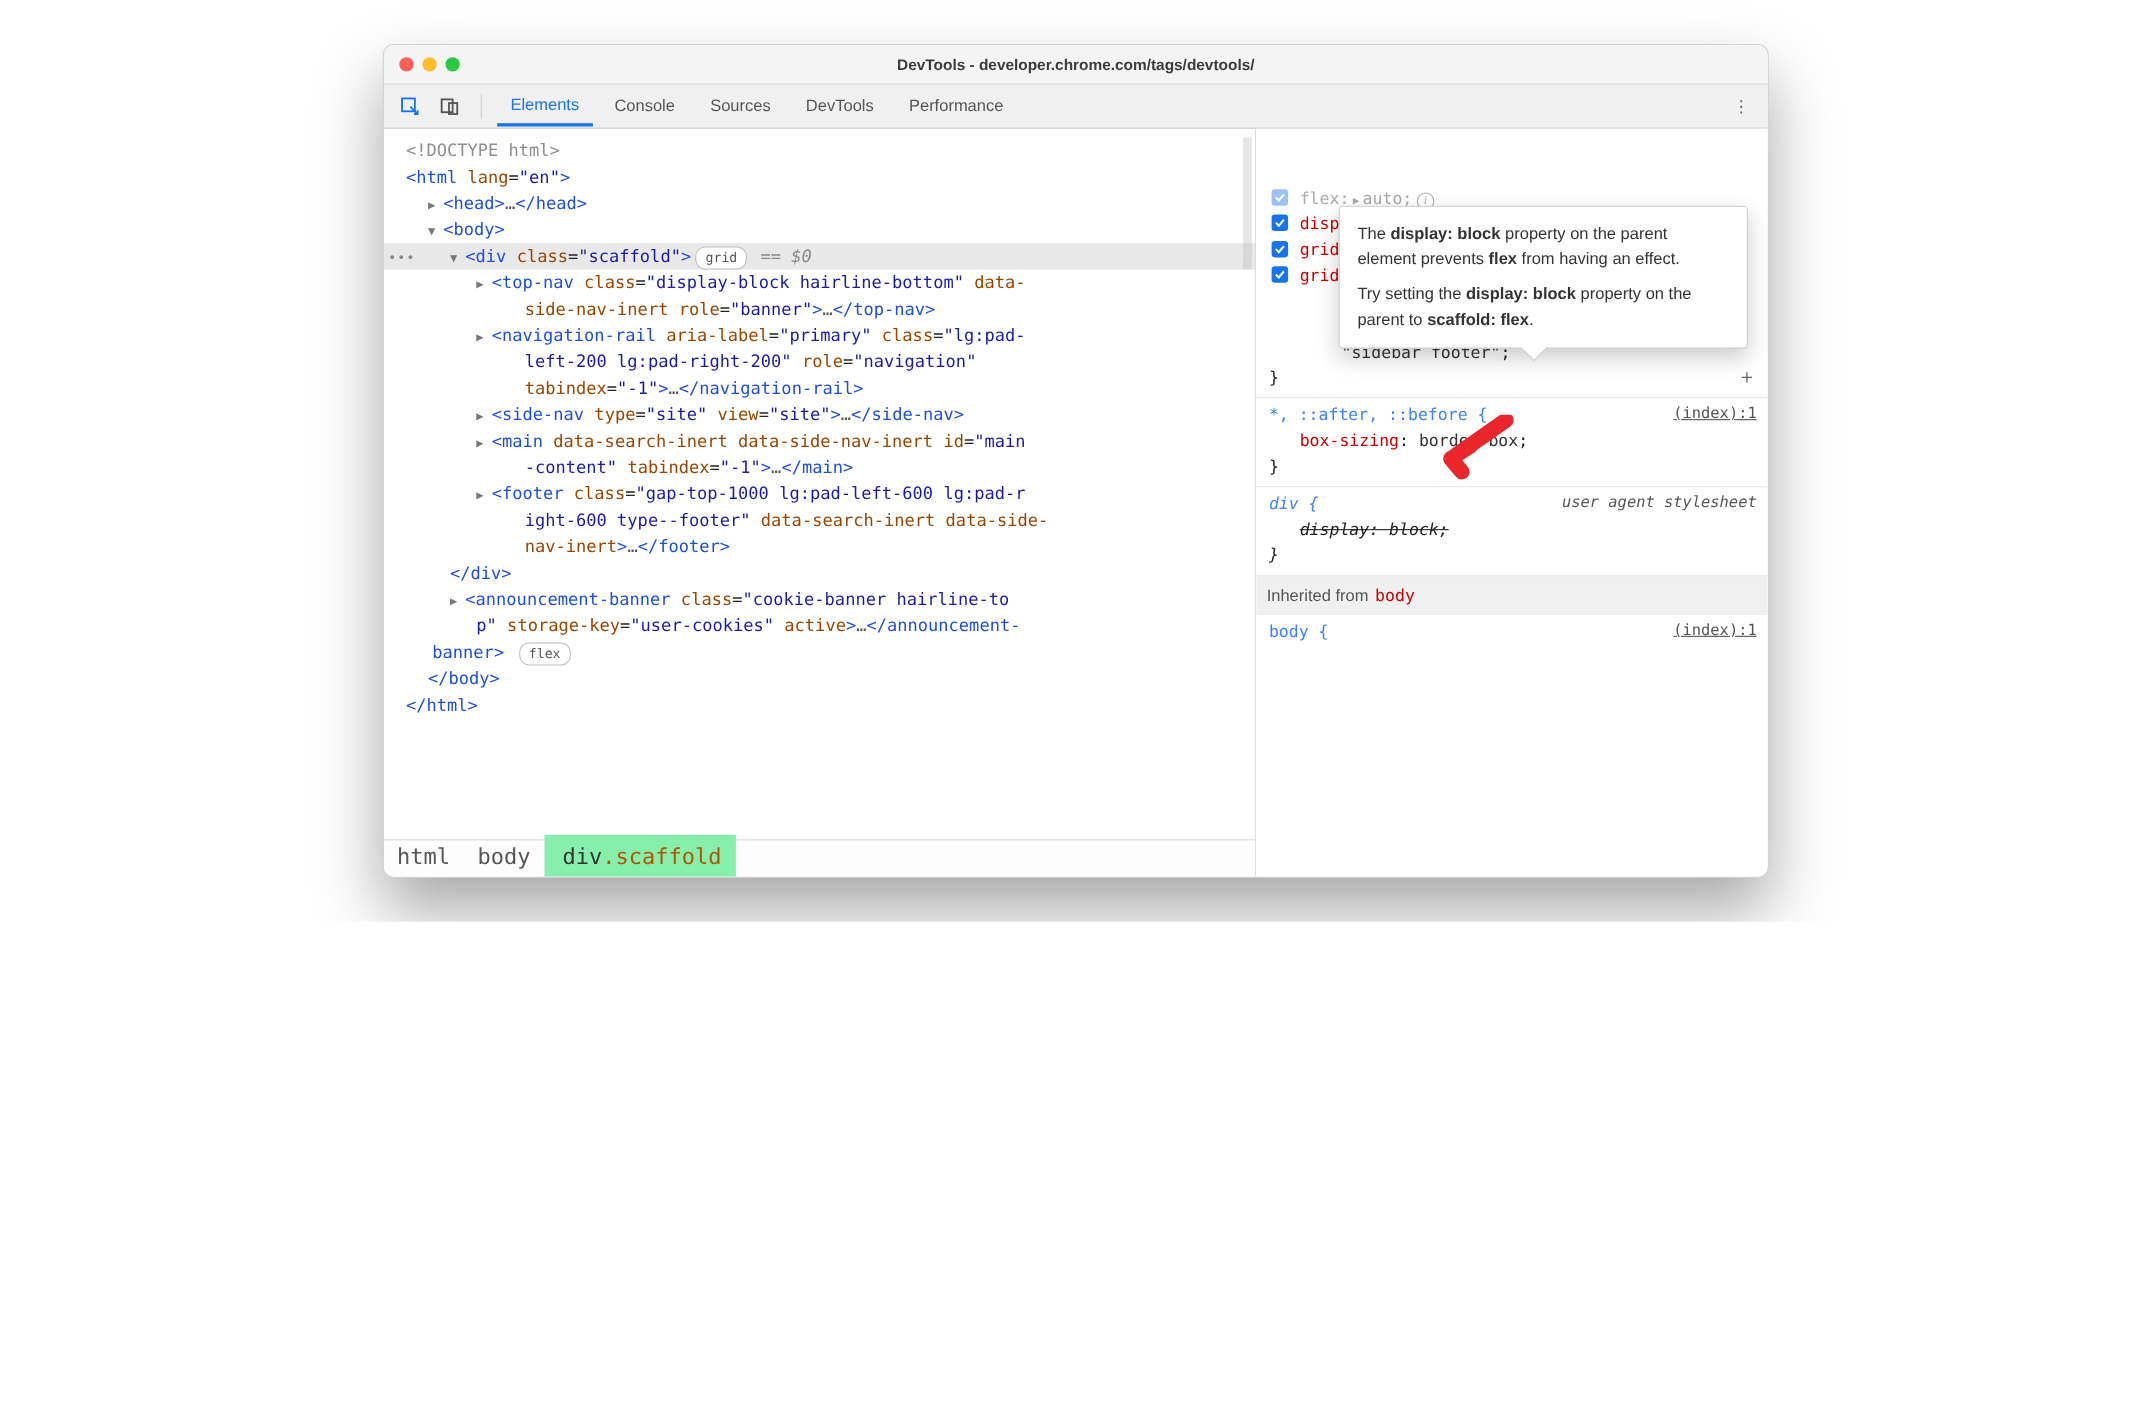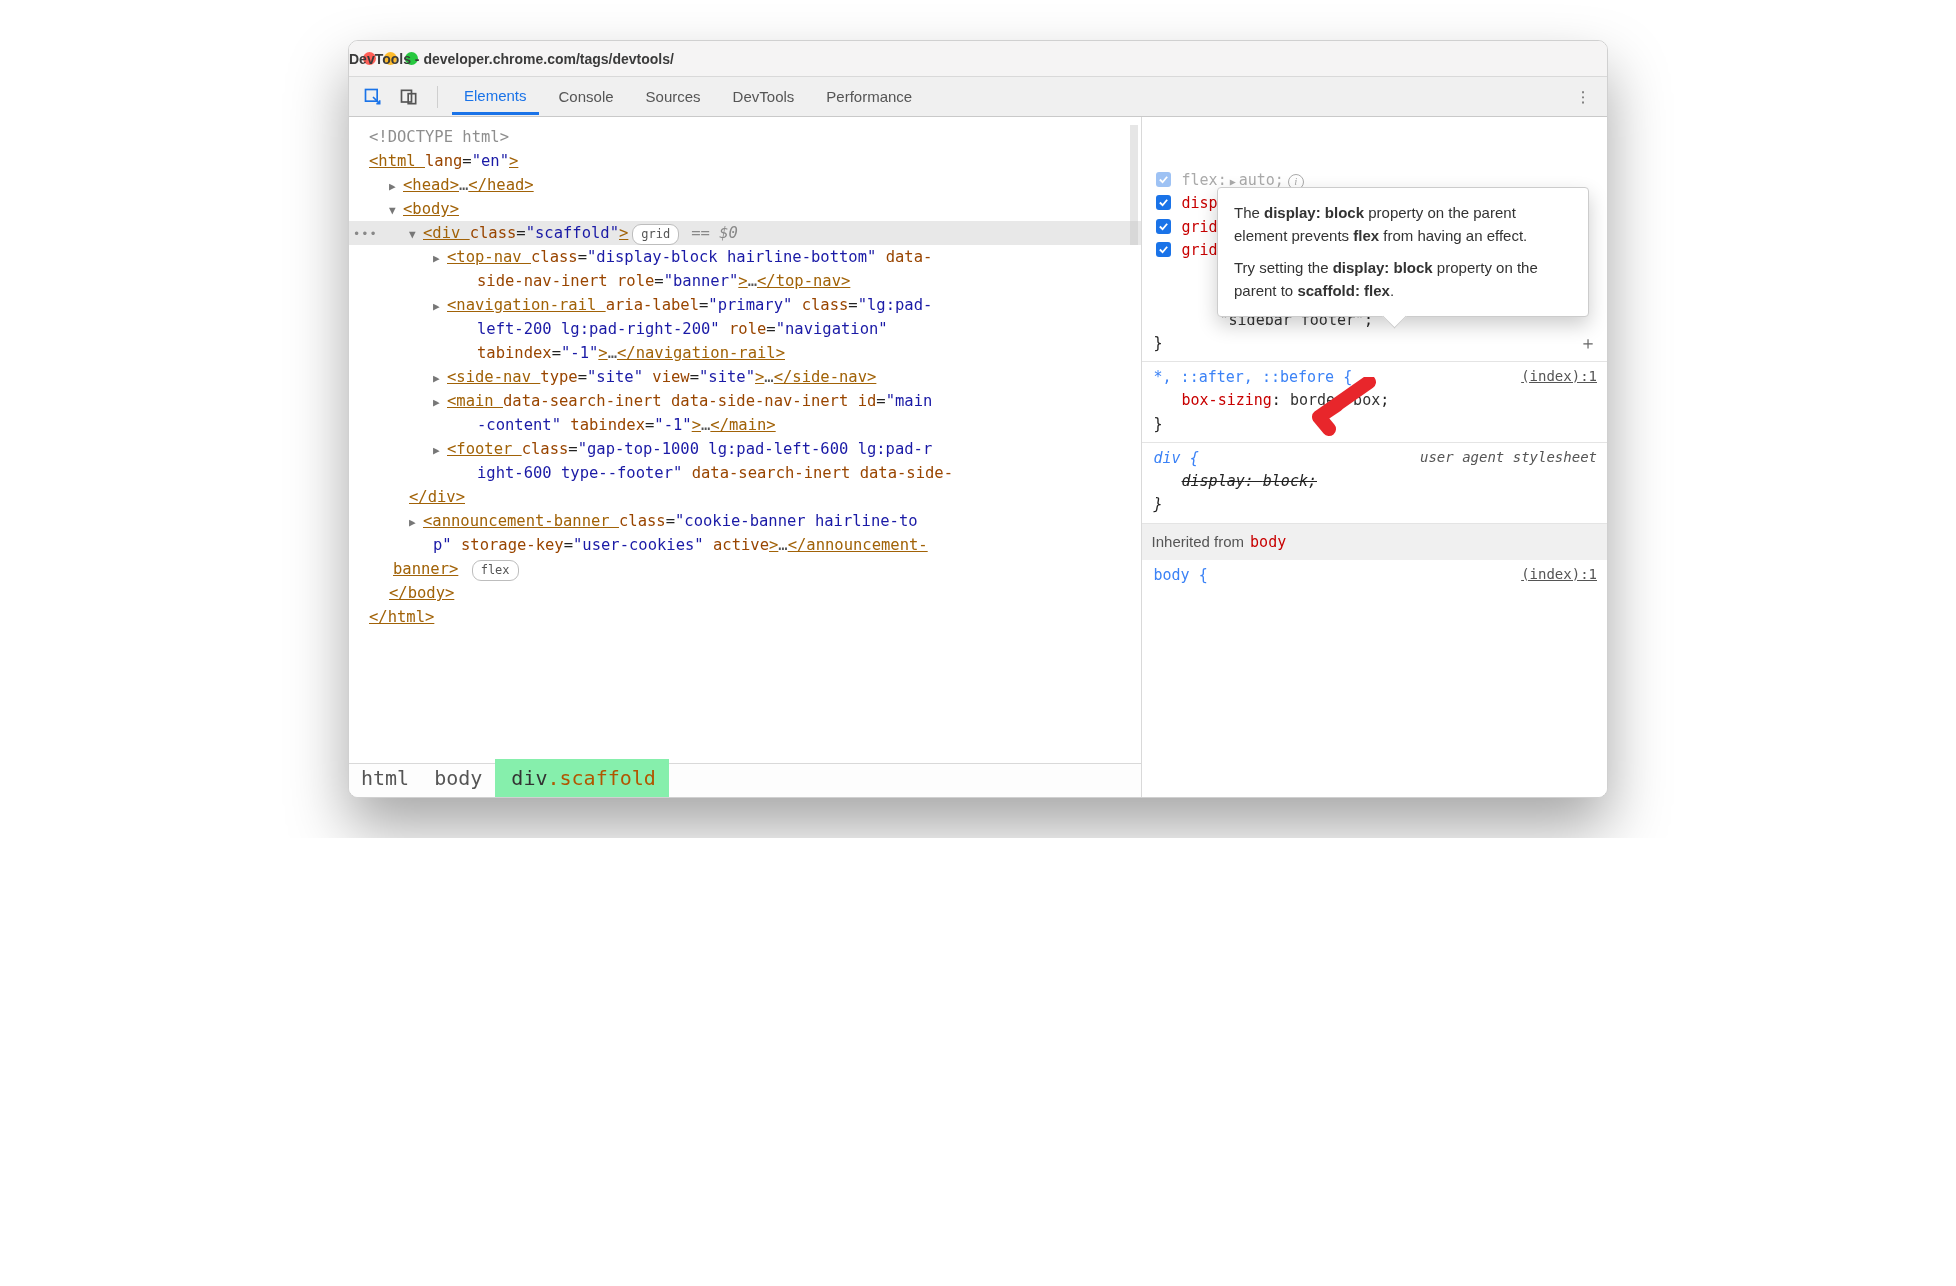--- a/index.html
+++ b/index.html
@@ -32,20 +32,21 @@
     gap: 8px;
     padding-left: 14px;
   }
   .dot { width: 13px; height: 13px; border-radius: 50%; }
   .dot.red { background: #ff5f57; }
   .dot.yellow { background: #febc2e; }
   .dot.green { background: #28c840; }
   .title {
     position: absolute;
     left: 0; right: 0;
+    text-align: center;
     font-size: 14px;
     color: #3b3b3b;
     font-weight: 600;
     pointer-events: none;
   }
   .toolbar {
     height: 40px;
     background: #f0f0f0;
     border-bottom: 1px solid #c9c9c9;
     display: flex;
@@ -80,21 +81,21 @@
     padding: 8px 0 8px 0;
     line-height: 1.55;
   }
   .dom-line { padding-left: 20px; white-space: nowrap; }
   .indent0 { padding-left: 20px; }
   .indent1 { padding-left: 40px; }
   .indent2 { padding-left: 60px; }
   .indent3 { padding-left: 84px; position: relative; }
   .wrap { padding-left: 128px; }
   .caret { display: inline-block; width: 12px; color: #777; font-size: 11px; margin-right: 2px; }
-  .tag { color: #a16207; text-decoration: underline; }
+  .tag { color: #1d4ed8; }
   .attr { color: #994500; }
   .val { color: #1a1aa6; }
   .doctype { color: #8e8e8e; }
   .ellipsis { color: #555; }
   .badge {
     display: inline-block;
     border: 1px solid #bdbdbd;
     border-radius: 9px;
     background: #fff;
     color: #555;
@@ -270,20 +271,21 @@
         <div class="dom-line wrap"><span class="val">left-200 lg:pad-right-200"</span> <span class="attr">role</span>=<span class="val">"navigation"</span></div>
         <div class="dom-line wrap"><span class="attr">tabindex</span>=<span class="val">"-1"</span><span class="tag">&gt;</span><span class="ellipsis">…</span><span class="tag">&lt;/navigation-rail&gt;</span></div>
 
         <div class="dom-line indent3"><span class="caret">▶</span><span class="tag">&lt;side-nav </span><span class="attr">type</span>=<span class="val">"site"</span> <span class="attr">view</span>=<span class="val">"site"</span><span class="tag">&gt;</span><span class="ellipsis">…</span><span class="tag">&lt;/side-nav&gt;</span></div>
 
         <div class="dom-line indent3"><span class="caret">▶</span><span class="tag">&lt;main </span><span class="attr">data-search-inert</span> <span class="attr">data-side-nav-inert</span> <span class="attr">id</span>=<span class="val">"main</span></div>
         <div class="dom-line wrap"><span class="val">-content"</span> <span class="attr">tabindex</span>=<span class="val">"-1"</span><span class="tag">&gt;</span><span class="ellipsis">…</span><span class="tag">&lt;/main&gt;</span></div>
 
         <div class="dom-line indent3"><span class="caret">▶</span><span class="tag">&lt;footer </span><span class="attr">class</span>=<span class="val">"gap-top-1000 lg:pad-left-600 lg:pad-r</span></div>
         <div class="dom-line wrap"><span class="val">ight-600 type--footer"</span> <span class="attr">data-search-inert</span> <span class="attr">data-side-</span></div>
+        <div class="dom-line wrap"><span class="attr">nav-inert</span><span class="tag">&gt;</span><span class="ellipsis">…</span><span class="tag">&lt;/footer&gt;</span></div>
 
         <div class="dom-line indent2"><span class="tag">&lt;/div&gt;</span></div>
 
         <div class="dom-line indent2"><span class="caret">▶</span><span class="tag">&lt;announcement-banner </span><span class="attr">class</span>=<span class="val">"cookie-banner hairline-to</span></div>
         <div class="dom-line" style="padding-left:84px"><span class="val">p"</span> <span class="attr">storage-key</span>=<span class="val">"user-cookies"</span> <span class="attr">active</span><span class="tag">&gt;</span><span class="ellipsis">…</span><span class="tag">&lt;/announcement-</span></div>
         <div class="dom-line" style="padding-left:44px"><span class="tag">banner&gt;</span> <span class="badge">flex</span></div>
 
         <div class="dom-line indent1"><span class="tag">&lt;/body&gt;</span></div>
         <div class="dom-line indent0"><span class="tag">&lt;/html&gt;</span></div>
       </div>

